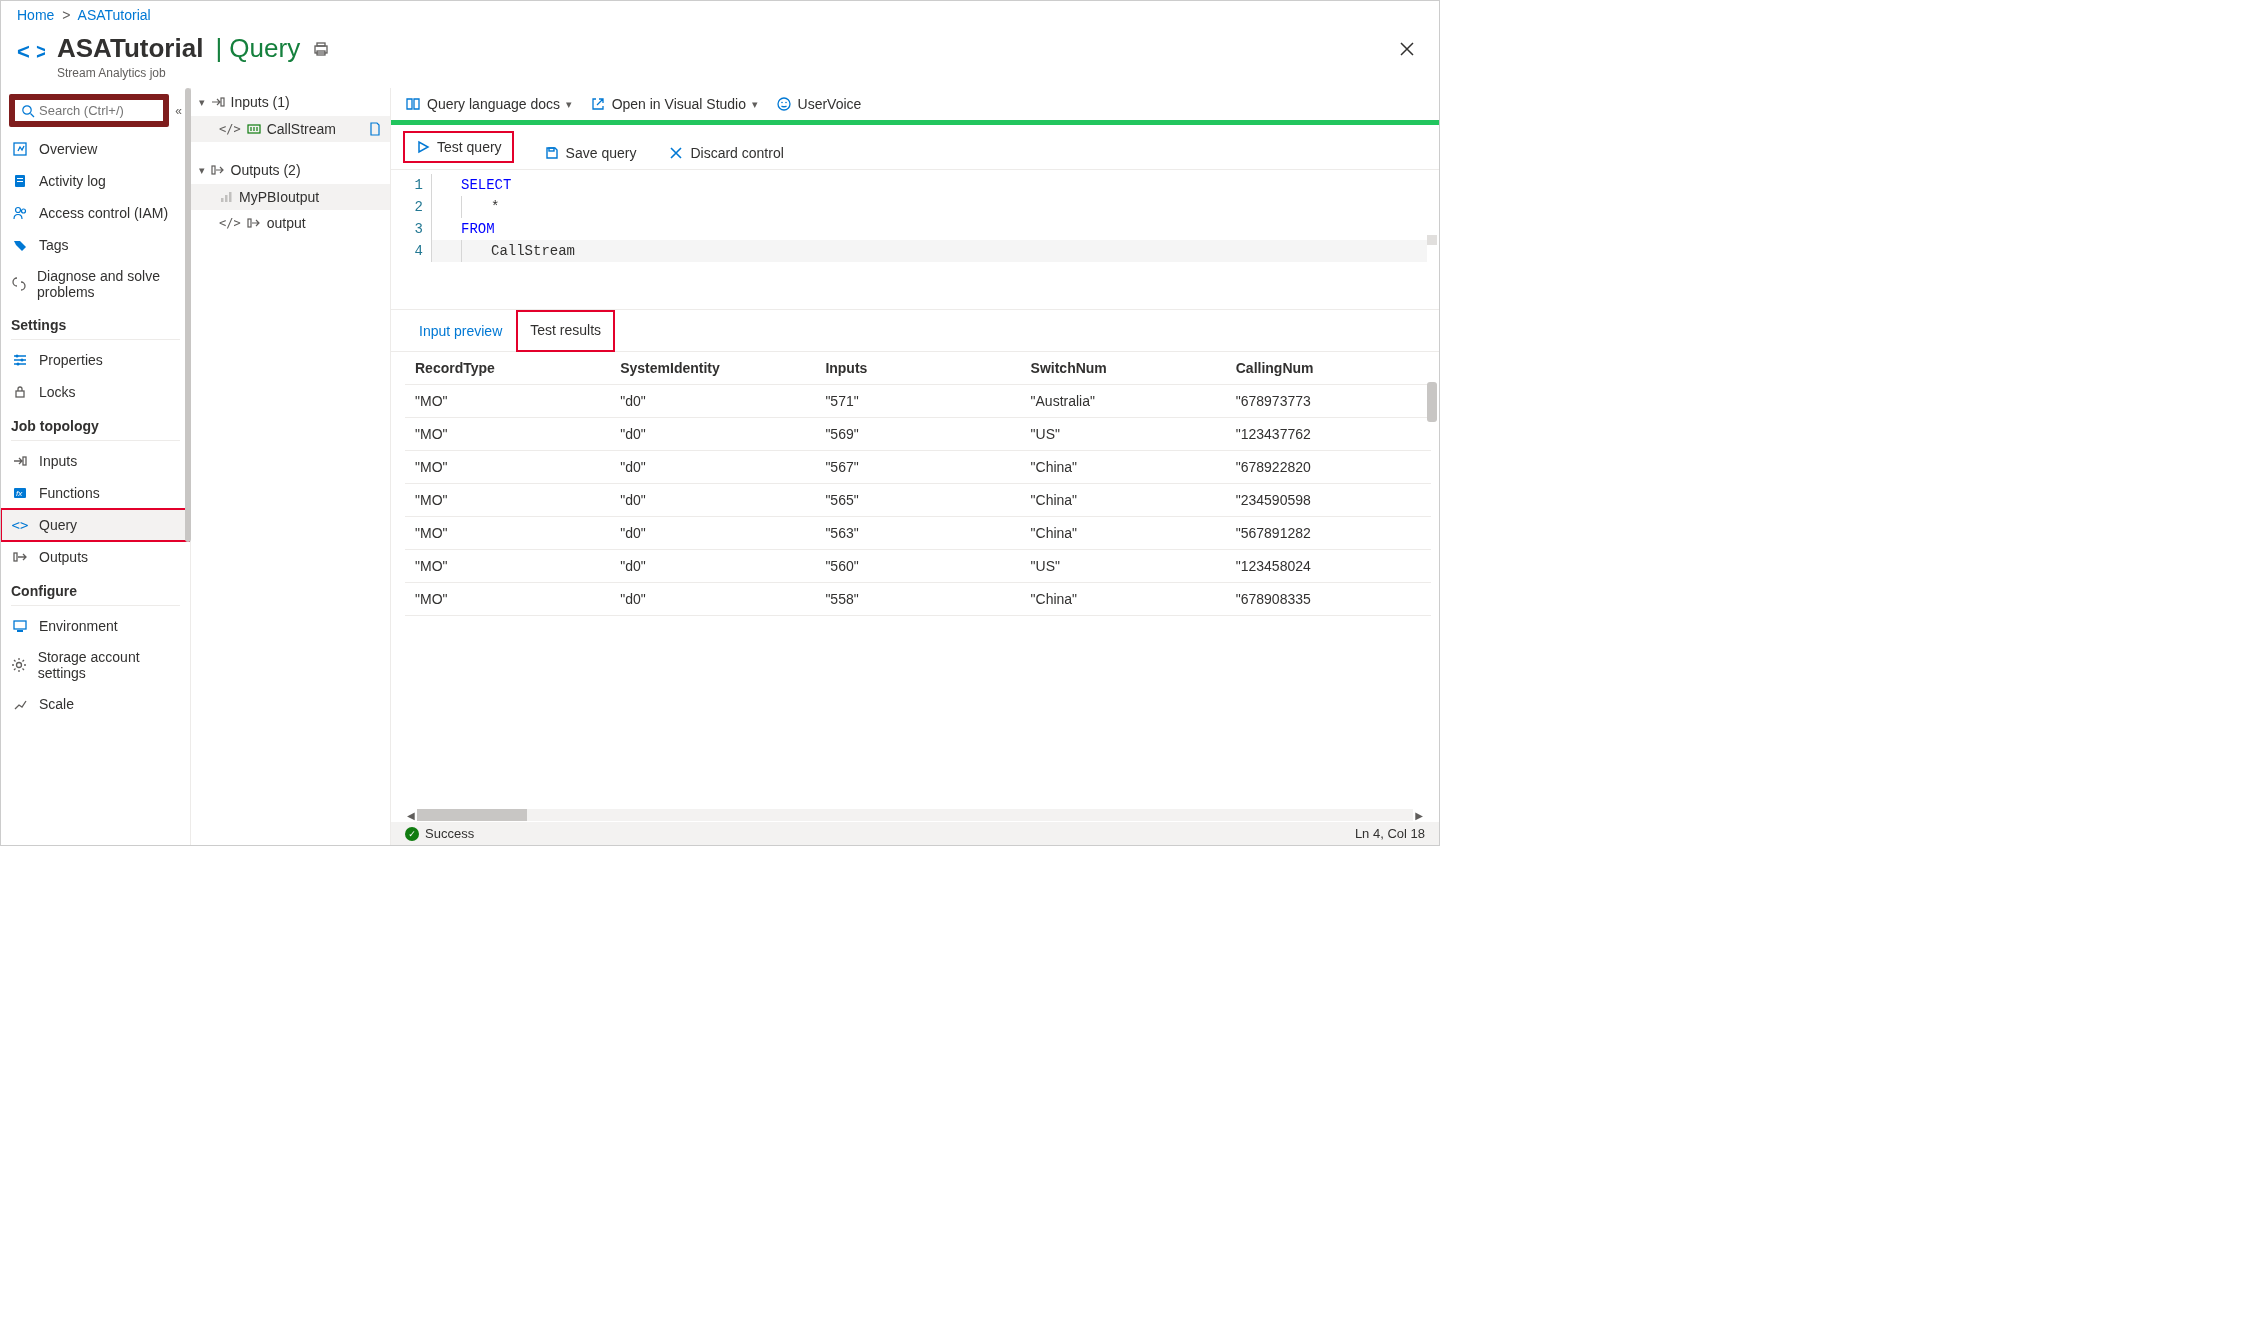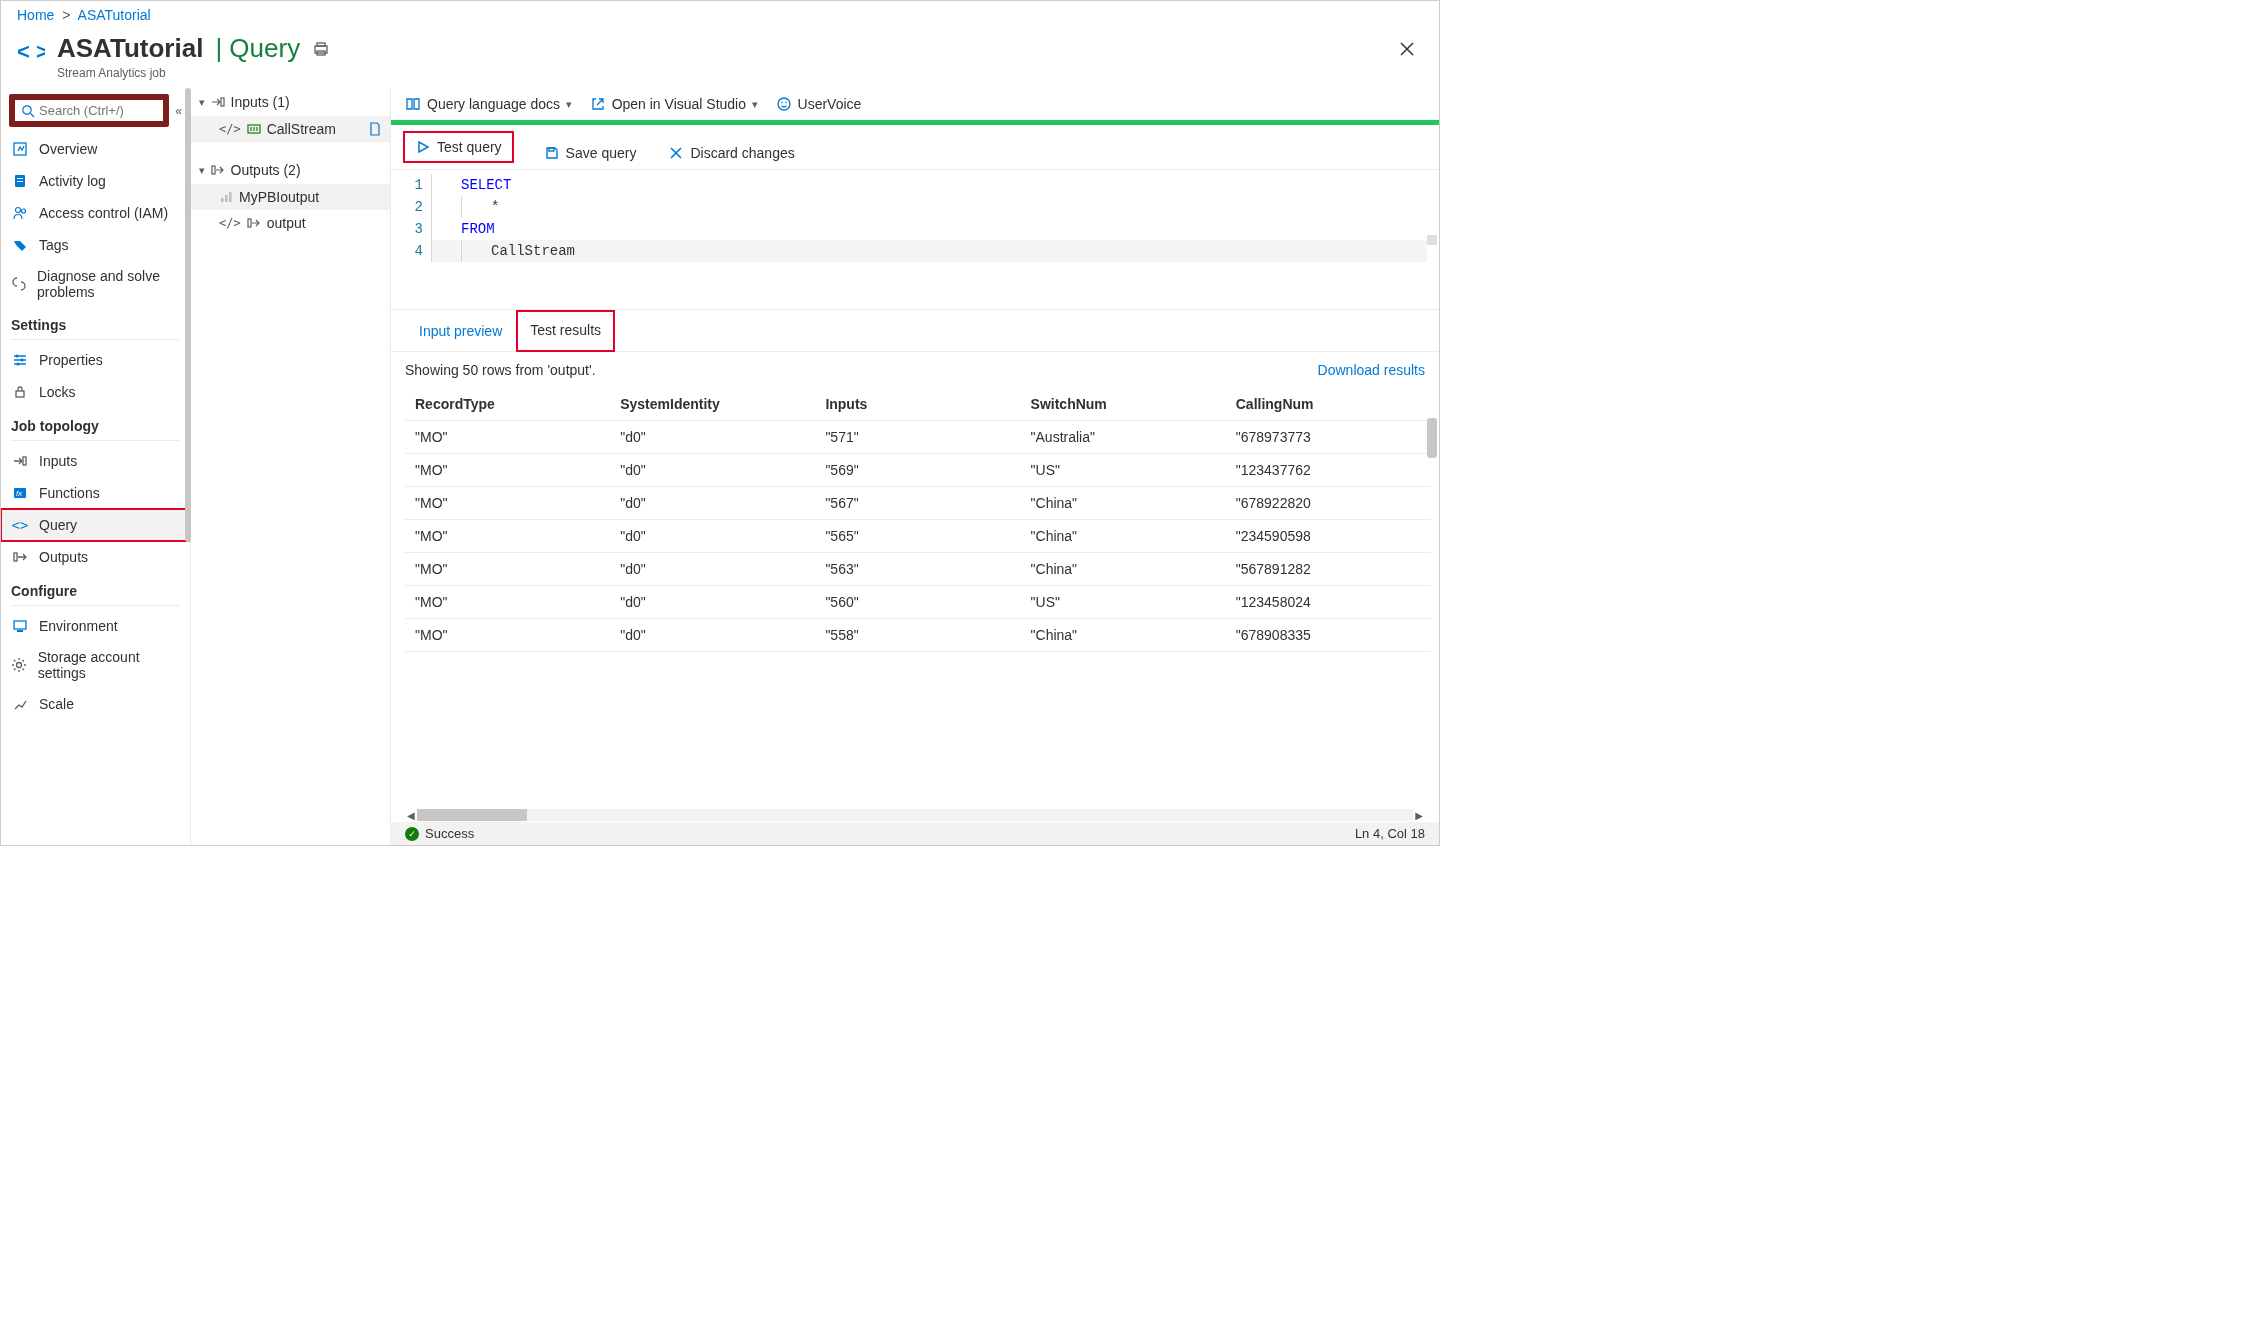--- a/index.html
+++ b/index.html
@@ -401,21 +401,21 @@
               </svg>
             </span>
           <span>Save query</span>
         </span>
         <span class="qt-item">
           <span class="qt-icon">
               <svg width="16" height="16" viewBox="0 0 16 16">
                 <path d="M3 3l10 10M13 3L3 13" stroke="#0078d4" stroke-width="1.6"></path>
               </svg>
             </span>
-          <span>Discard changes</span>
+          <span>Discard control</span>
         </span>
       </div>
 
       <div class="editor-wrap">
         <div class="gutter">
           <div>1</div>
           <div>2</div>
           <div>3</div>
           <div>4</div>
         </div>
@@ -426,24 +426,20 @@
           <div class="code-line current"><span class="ind-guide"></span><span class="ind-guide"></span><span class="tk">CallStream</span></div>
         </div>
         <div class="code-area-right-handle"></div>
       </div>
 
       <div class="results-header">
         <div class="res-tab link">Input preview</div>
         <div class="res-tab active highlight">Test results</div>
       </div>
 
-      <div class="results-info-row">
-        <span>Showing 50 rows from 'output'.</span>
-        <a href="#">Download results</a>
-      </div>
 
       <div class="results-table-wrap">
         <div class="vscroll"></div>
         <table class="results-table">
           <thead>
             <tr>
               <th>RecordType</th>
               <th>SystemIdentity</th>
               <th>Inputs</th>
               <th>SwitchNum</th>

